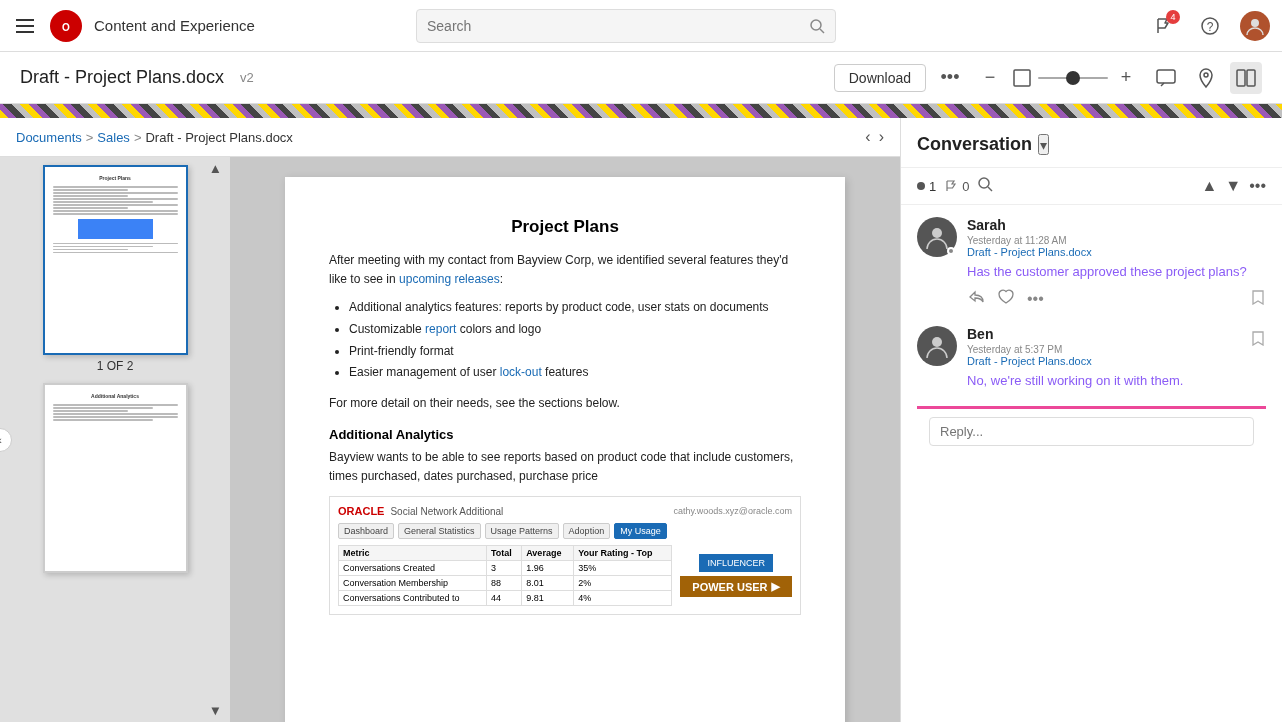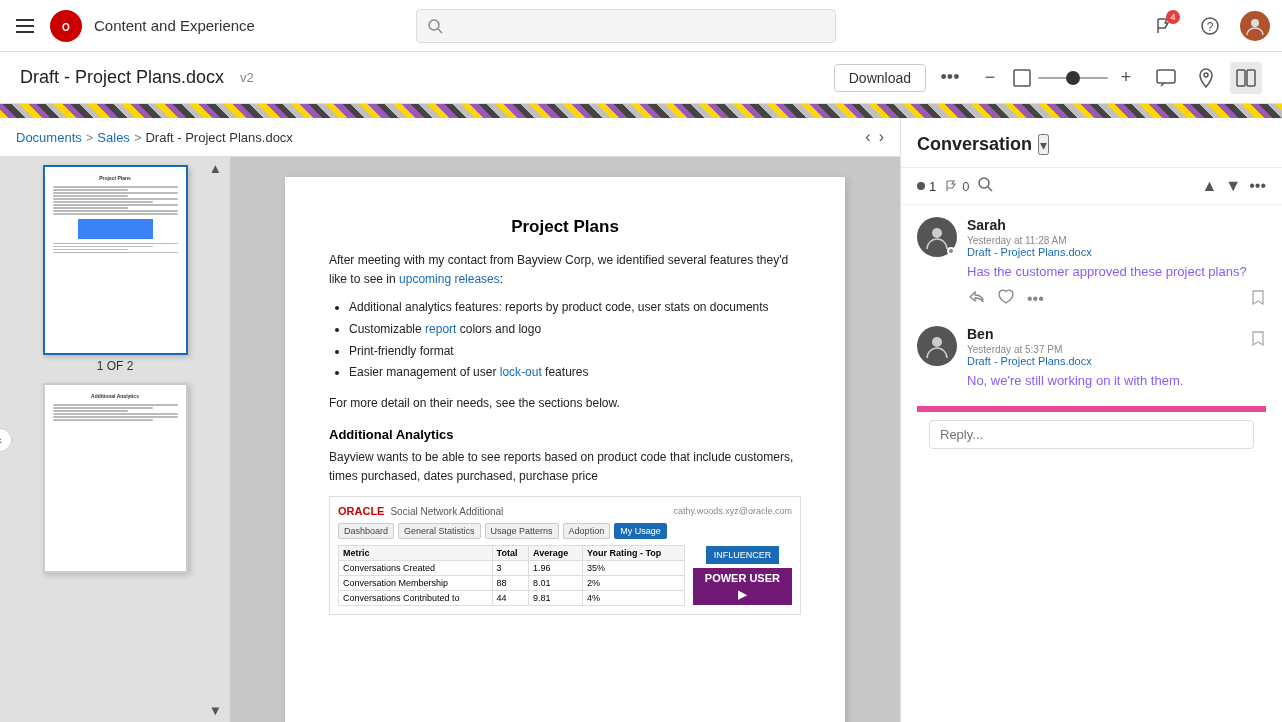--- a/index.html
+++ b/index.html
@@ -98,21 +98,21 @@
     .oracle-analytics-box { border: 1px solid #ddd; margin: 10px 0; padding: 8px; }
     .oracle-analytics-header { display: flex; align-items: center; justify-content: space-between; margin-bottom: 6px; }
     .oracle-brand { color: #c00; font-weight: bold; font-size: 11px; }
     .analytics-tabs { display: flex; gap: 4px; }
     .atab { font-size: 9px; padding: 2px 5px; background: #f0f0f0; border: 1px solid #ccc; border-radius: 2px; color: #444; }
     .atab.active { background: #1a6bb5; color: #fff; border-color: #1a6bb5; }
     .analytics-table { width: 100%; border-collapse: collapse; font-size: 9px; }
     .analytics-table th, .analytics-table td { border: 1px solid #ddd; padding: 2px 4px; text-align: left; }
     .analytics-table th { background: #f5f5f5; font-weight: 600; }
     .influencer-box { background: #1a6bb5; color: #fff; font-size: 9px; padding: 4px 8px; text-align: center; display: inline-block; }
-    .power-user-box { background: #701a75; color: #fff; font-size: 11px; font-weight: bold; padding: 4px 12px; display: flex; align-items: center; gap: 4px; flex-direction: column; }
+    .power-user-box { background: #a16207; color: #fff; font-size: 11px; font-weight: bold; padding: 4px 12px; display: flex; align-items: center; gap: 4px; }
 
     
     .right-panel { width: 382px; background: #fff; border-left: 1px solid #ddd; display: flex; flex-direction: column; flex-shrink: 0; }
     .conv-header { padding: 16px 16px 12px; border-bottom: 1px solid #eee; display: flex; gap: 6px; }
     .conv-title { font-size: 18px; font-weight: 600; color: #222; }
     .conv-chevron { color: #555; font-size: 14px; cursor: pointer; }
     .conv-toolbar { display: flex; align-items: center; padding: 8px 16px; border-bottom: 1px solid #eee; gap: 8px; }
     .conv-count { display: flex; align-items: center; gap: 4px; font-size: 13px; color: #333; }
     .conv-dot { width: 8px; height: 8px; border-radius: 50%; background: #555; }
     .conv-flag-count { display: flex; align-items: center; gap: 4px; font-size: 13px; color: #555; }
@@ -128,21 +128,21 @@
     .conv-msg-body { flex: 1; }
     .conv-msg-header { display: flex; align-items: baseline; gap: 8px; margin-bottom: 2px; }
     .conv-msg-author { font-size: 14px; font-weight: 600; color: #222; }
     .conv-msg-time { font-size: 10px; color: #888; }
     .conv-msg-doc { font-size: 11px; color: #1a6bb5; cursor: pointer; }
     .conv-msg-text { font-size: 13px; color: #8b5cf6; line-height: 1.5; margin-top: 4px; }
     .conv-msg-actions { display: flex; align-items: center; gap: 12px; margin-top: 6px; }
     .conv-action-btn { background: none; border: none; cursor: pointer; color: #888; font-size: 16px; }
     .conv-bookmark-btn { background: none; border: none; cursor: pointer; color: #888; font-size: 14px; margin-left: auto; }
 
-    .conv-input-bar { padding: 8px 12px; border-top: 6px solid #ec4899; display: flex; gap: 8px; }
+    .conv-input-bar { padding: 8px 12px; border-top: 3px solid #ec4899; display: flex; gap: 8px; }
     .conv-input { flex: 1; border: 1px solid #ddd; border-radius: 4px; padding: 6px 10px; font-size: 13px; outline: none; }
 
     
     ::-webkit-scrollbar { width: 6px; }
     ::-webkit-scrollbar-track { background: #f0f0f0; }
     ::-webkit-scrollbar-thumb { background: #bbb; border-radius: 3px; }
   </style>
 </head>
 <body>
 
@@ -152,20 +152,21 @@
       <span></span>
       <span></span>
   </button>
 
   <svg class="oracle-logo" viewBox="0 0 36 36">
     <ellipse cx="18" cy="18" rx="16" ry="16" fill="#CC0000"></ellipse>
     <text x="18" y="23" text-anchor="middle" fill="white" font-size="10" font-weight="bold">O</text>
   </svg>
   <span class="app-title">Content and Experience</span>
   <div class="search-bar">
+    <input type="text" placeholder="Search" style="">
     <div class="search-icon-wrap">
       <svg width="16" height="16" viewBox="0 0 16 16" fill="none">
           <circle cx="7" cy="7" r="5" stroke="#888" stroke-width="1.5"></circle>
           <line x1="11" y1="11" x2="15" y2="15" stroke="#888" stroke-width="1.5"></line>
         </svg>
     </div>
   </div>
   <div class="nav-right">
     <button class="nav-icon-btn">
       <svg width="20" height="20" viewBox="0 0 20 20" fill="none">

